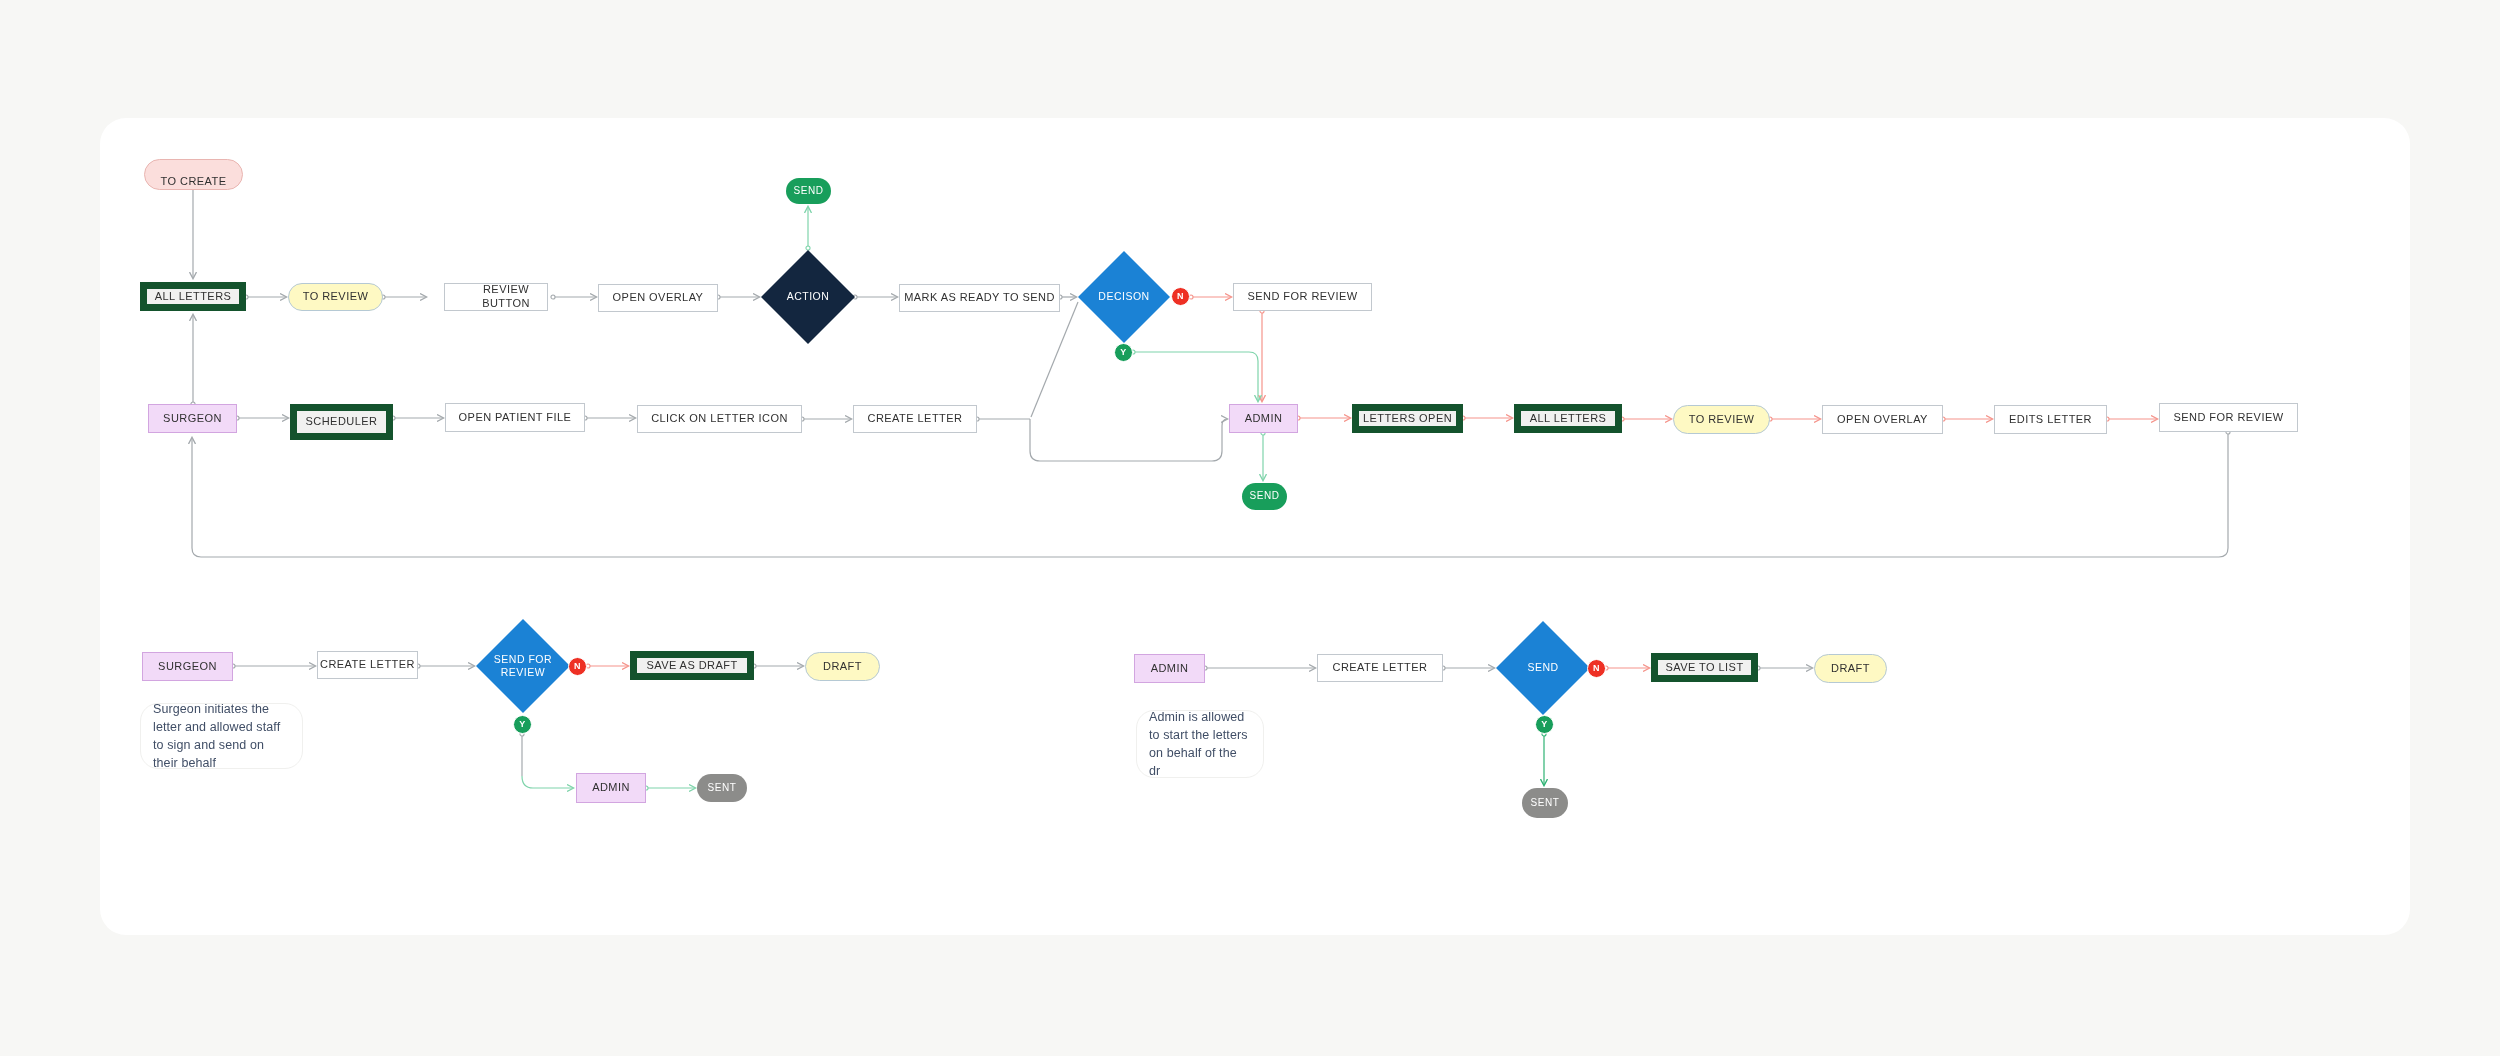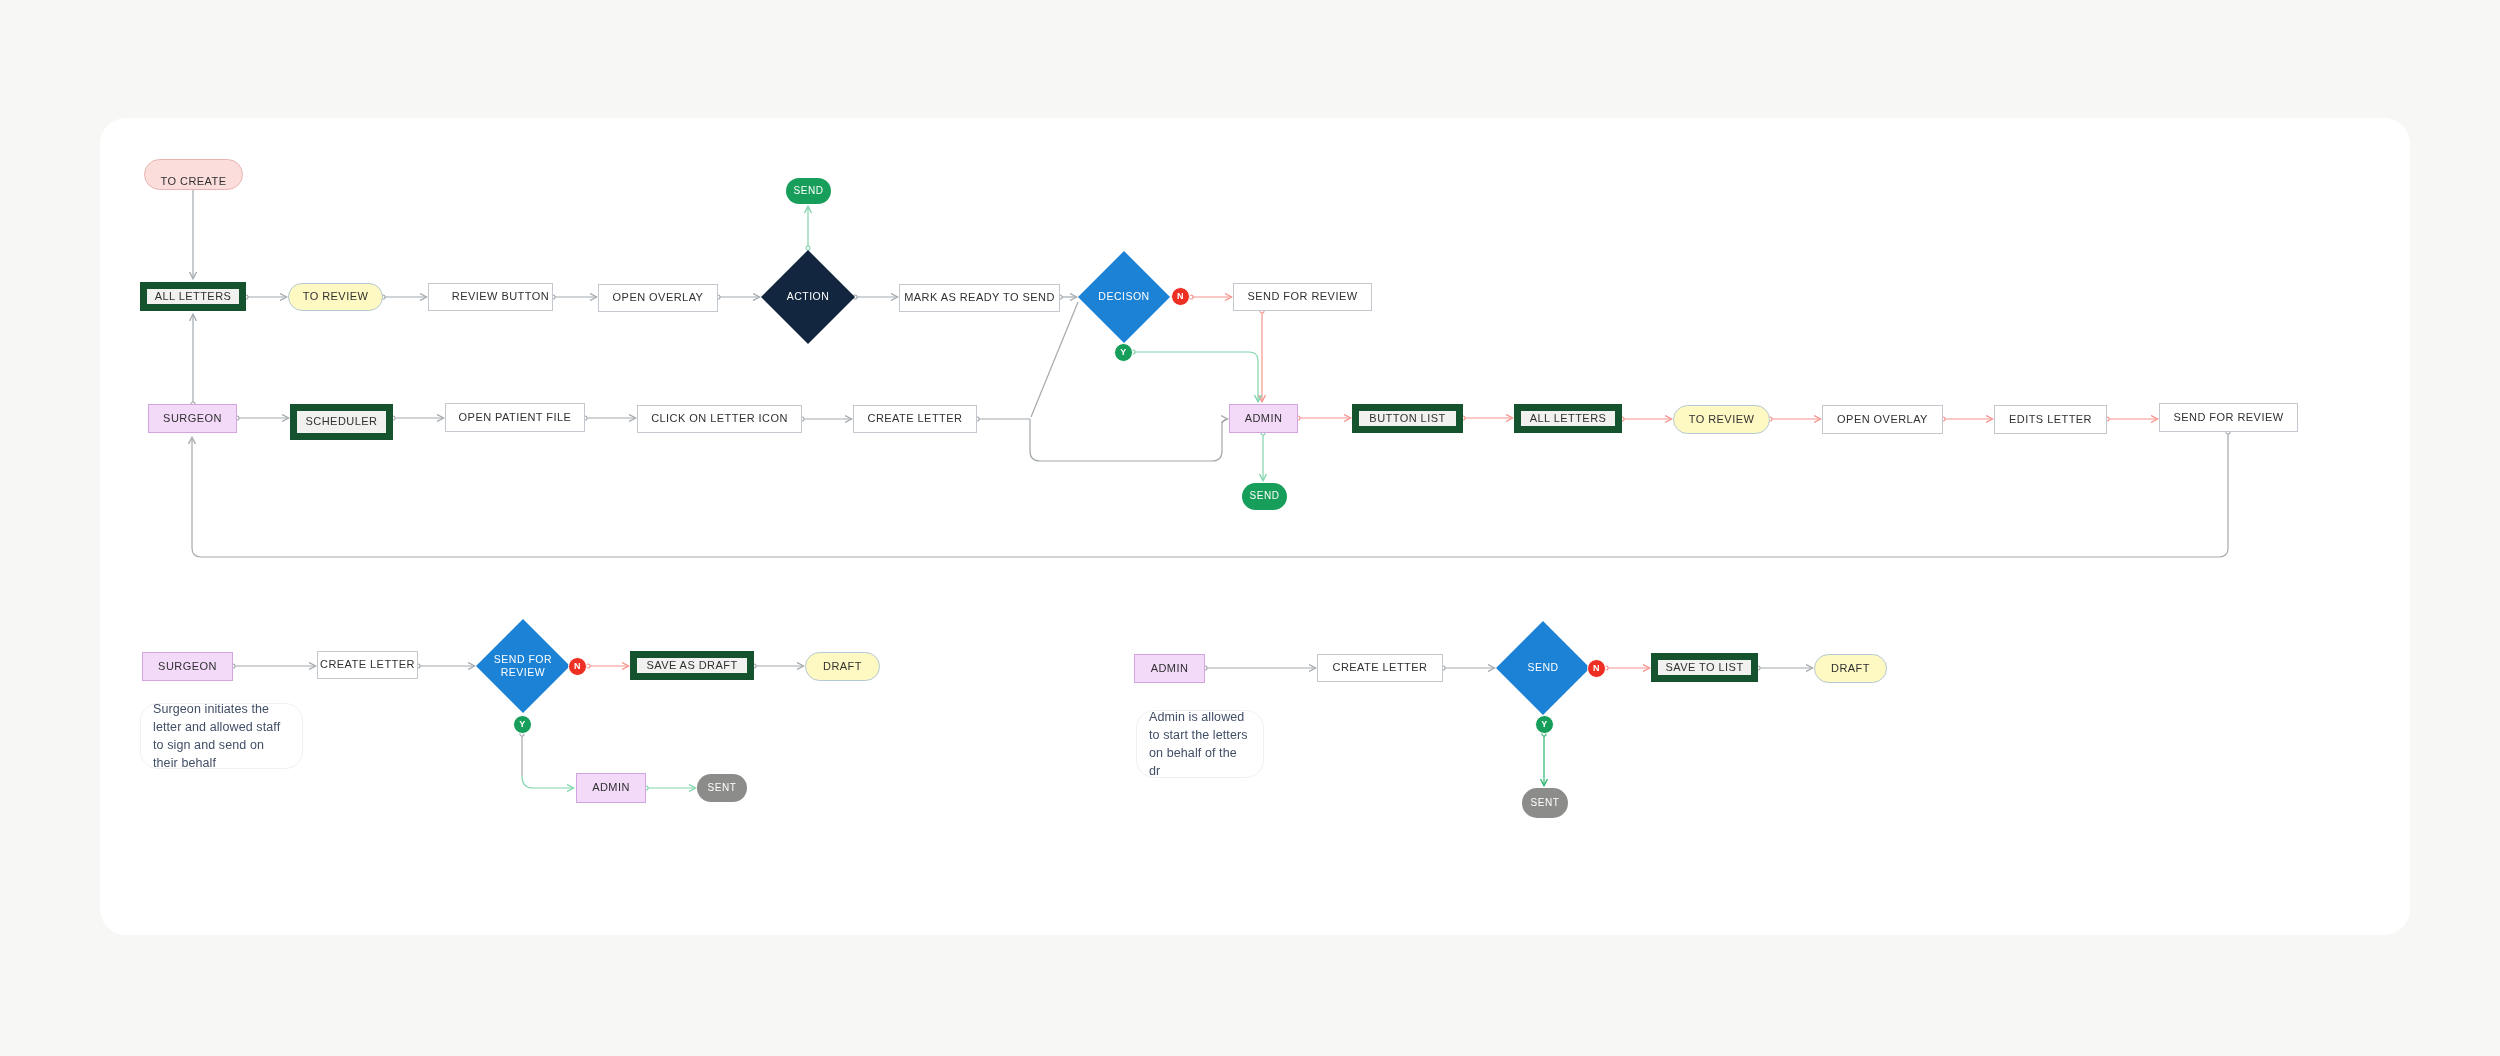--- a/index.html
+++ b/index.html
@@ -122,21 +122,21 @@
   <div id="node-layer">
       <div class="node pill-pink" style="left: 144px; top: 159px; width: 99px; height: 31px;">
         <span class="lbl">TO CREATE</span>
       </div>
       <div class="node box-gray" style="left: 140px; top: 282px; width: 106px; height: 29px;">
         <span class="lbl">ALL LETTERS</span>
       </div>
       <div class="node pill-blue" style="left: 288px; top: 283px; width: 95px; height: 28px;">
         <span class="lbl">TO REVIEW</span>
       </div>
-      <div class="node box-white" style="left: 428px; top: 283px; width: 125px; height: 28px; padding-left: 20px;">
+      <div class="node box-white" style="left: 444px; top: 283px; width: 104px; height: 28px; padding-left: 20px;">
         <span class="lbl">REVIEW BUTTON</span>
       </div>
       <div class="node box-white" style="left: 598px; top: 284px; width: 120px; height: 28px;">
         <span class="lbl">OPEN OVERLAY</span>
       </div>
       <div class="node pill-green" style="left: 786px; top: 178px; width: 45px; height: 26px;">
         <span class="lbl">SEND</span>
       </div>
       <div class="node diamond-navy" style="left: 761px; top: 250px; width: 94px; height: 94px;">
         <span class="lbl">ACTION</span>
@@ -168,21 +168,21 @@
       <div class="node box-white" style="left: 637px; top: 405px; width: 165px; height: 28px;">
         <span class="lbl">CLICK ON LETTER ICON</span>
       </div>
       <div class="node box-white" style="left: 853px; top: 405px; width: 124px; height: 28px;">
         <span class="lbl">CREATE LETTER</span>
       </div>
       <div class="node box-purple" style="left: 1229px; top: 404px; width: 69px; height: 29px;">
         <span class="lbl">ADMIN</span>
       </div>
       <div class="node box-gray" style="left: 1352px; top: 404px; width: 111px; height: 29px;">
-        <span class="lbl">BUTTON LIST</span>
+        <span class="lbl">LETTERS OPEN</span>
       </div>
       <div class="node box-gray" style="left: 1514px; top: 404px; width: 108px; height: 29px;">
         <span class="lbl">ALL LETTERS</span>
       </div>
       <div class="node pill-blue" style="left: 1673px; top: 405px; width: 97px; height: 29px;">
         <span class="lbl">TO REVIEW</span>
       </div>
       <div class="node box-white" style="left: 1822px; top: 405px; width: 121px; height: 29px;">
         <span class="lbl">OPEN OVERLAY</span>
       </div>

